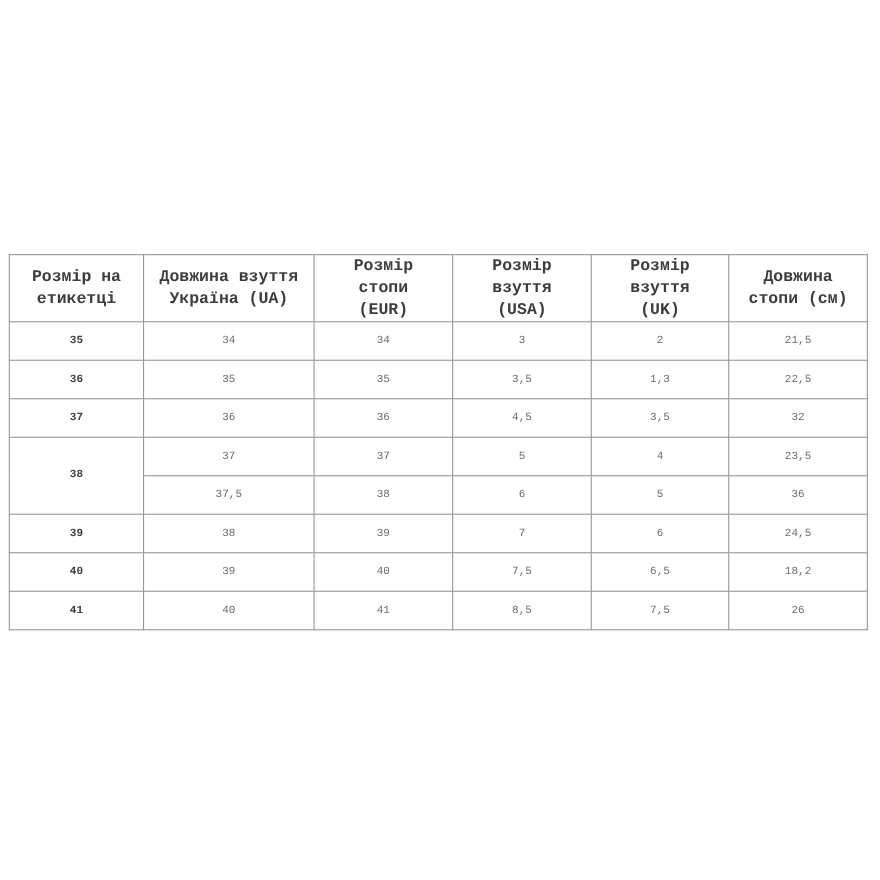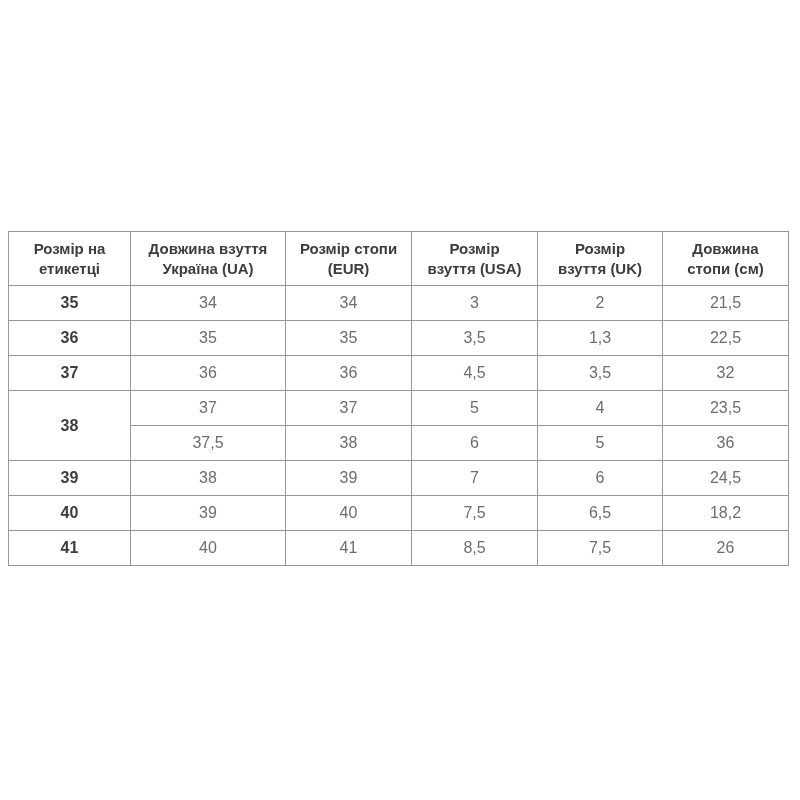--- a/index.html
+++ b/index.html
@@ -15,39 +15,40 @@
   }
   .size-table-wrap {
     position: absolute;
     left: 8px;
     top: 231px;
   }
   table.size-table {
     border-collapse: collapse;
     table-layout: fixed;
     background: #ffffff;
+    font-family: Liberation Mono, monospace;
   }
   table.size-table th,
   table.size-table td {
     border: 1px solid #979797;
     text-align: center;
     vertical-align: middle;
     overflow: hidden;
   }
   table.size-table th {
     height: 53px;
     font-size: 15px;
     font-weight: bold;
     color: #3d3d3d;
     line-height: 20px;
     padding: 0 13px;
   }
   table.size-table td {
     height: 34px;
-    font-size: 16px;
+    font-size: 10px;
     font-weight: normal;
     color: #6d6d6d;
     padding: 0 4px;
   }
   table.size-table td.row-label {
     font-weight: bold;
     color: #3d3d3d;
   }
 </style>
 </head>

